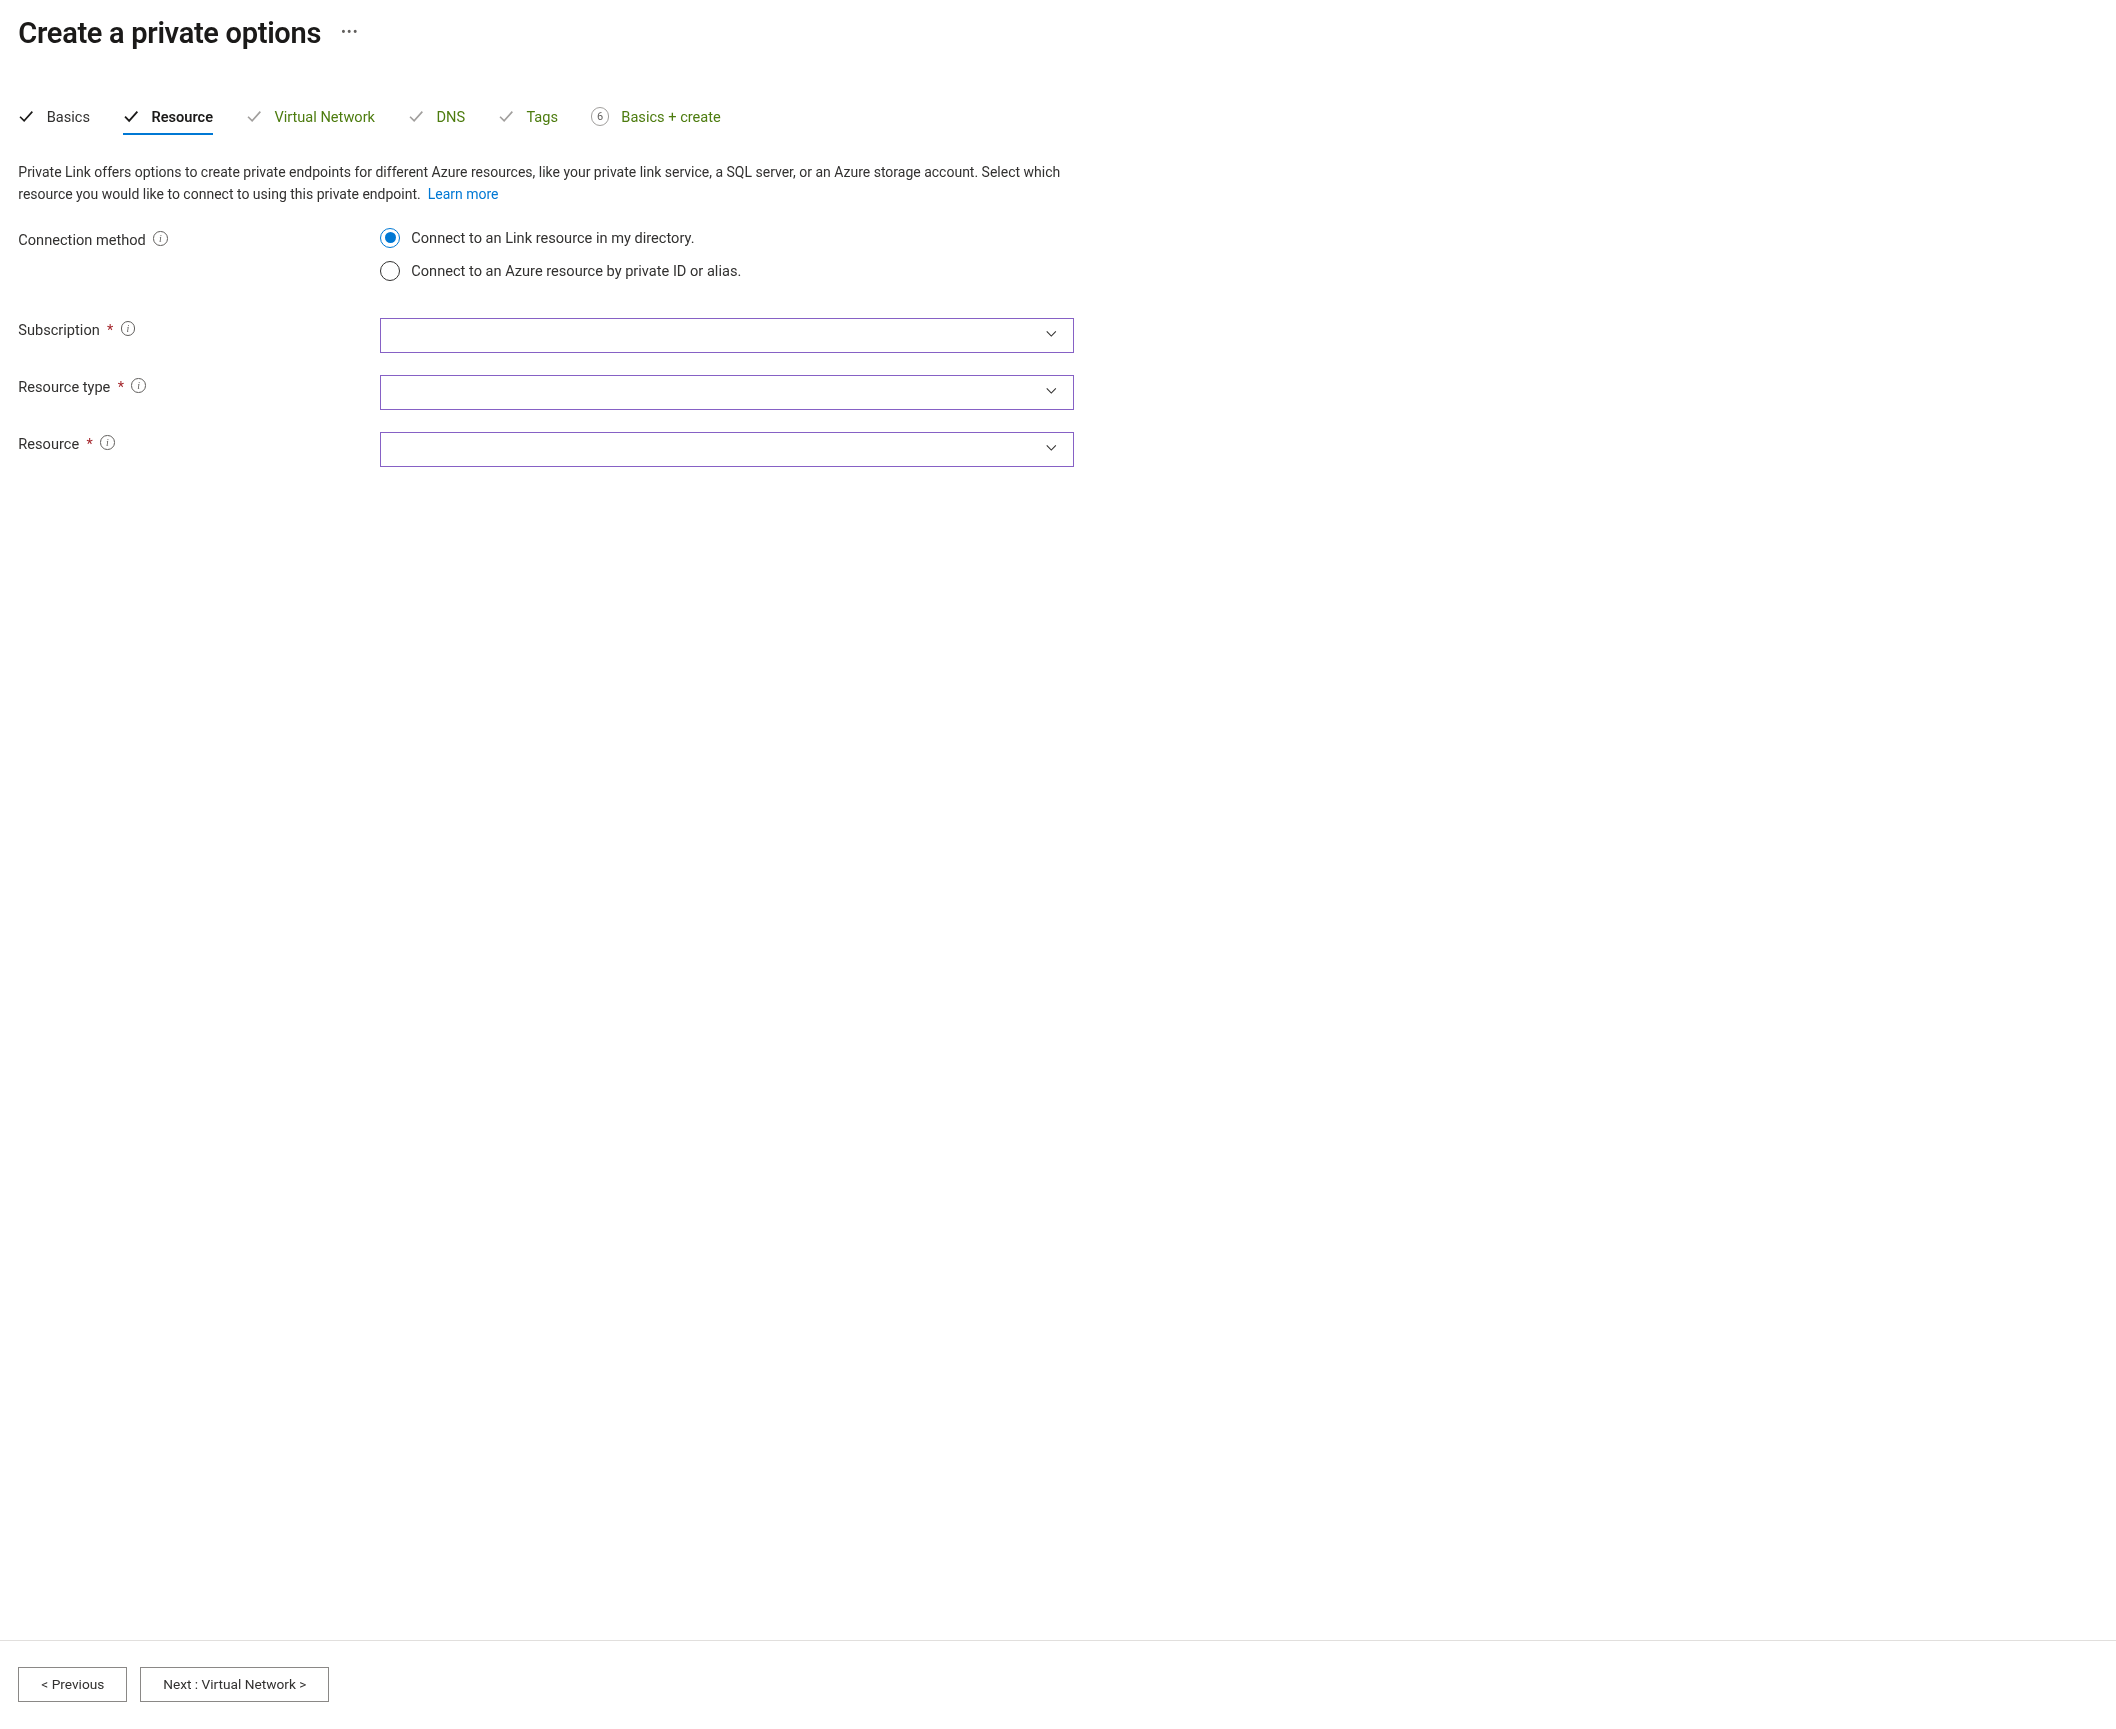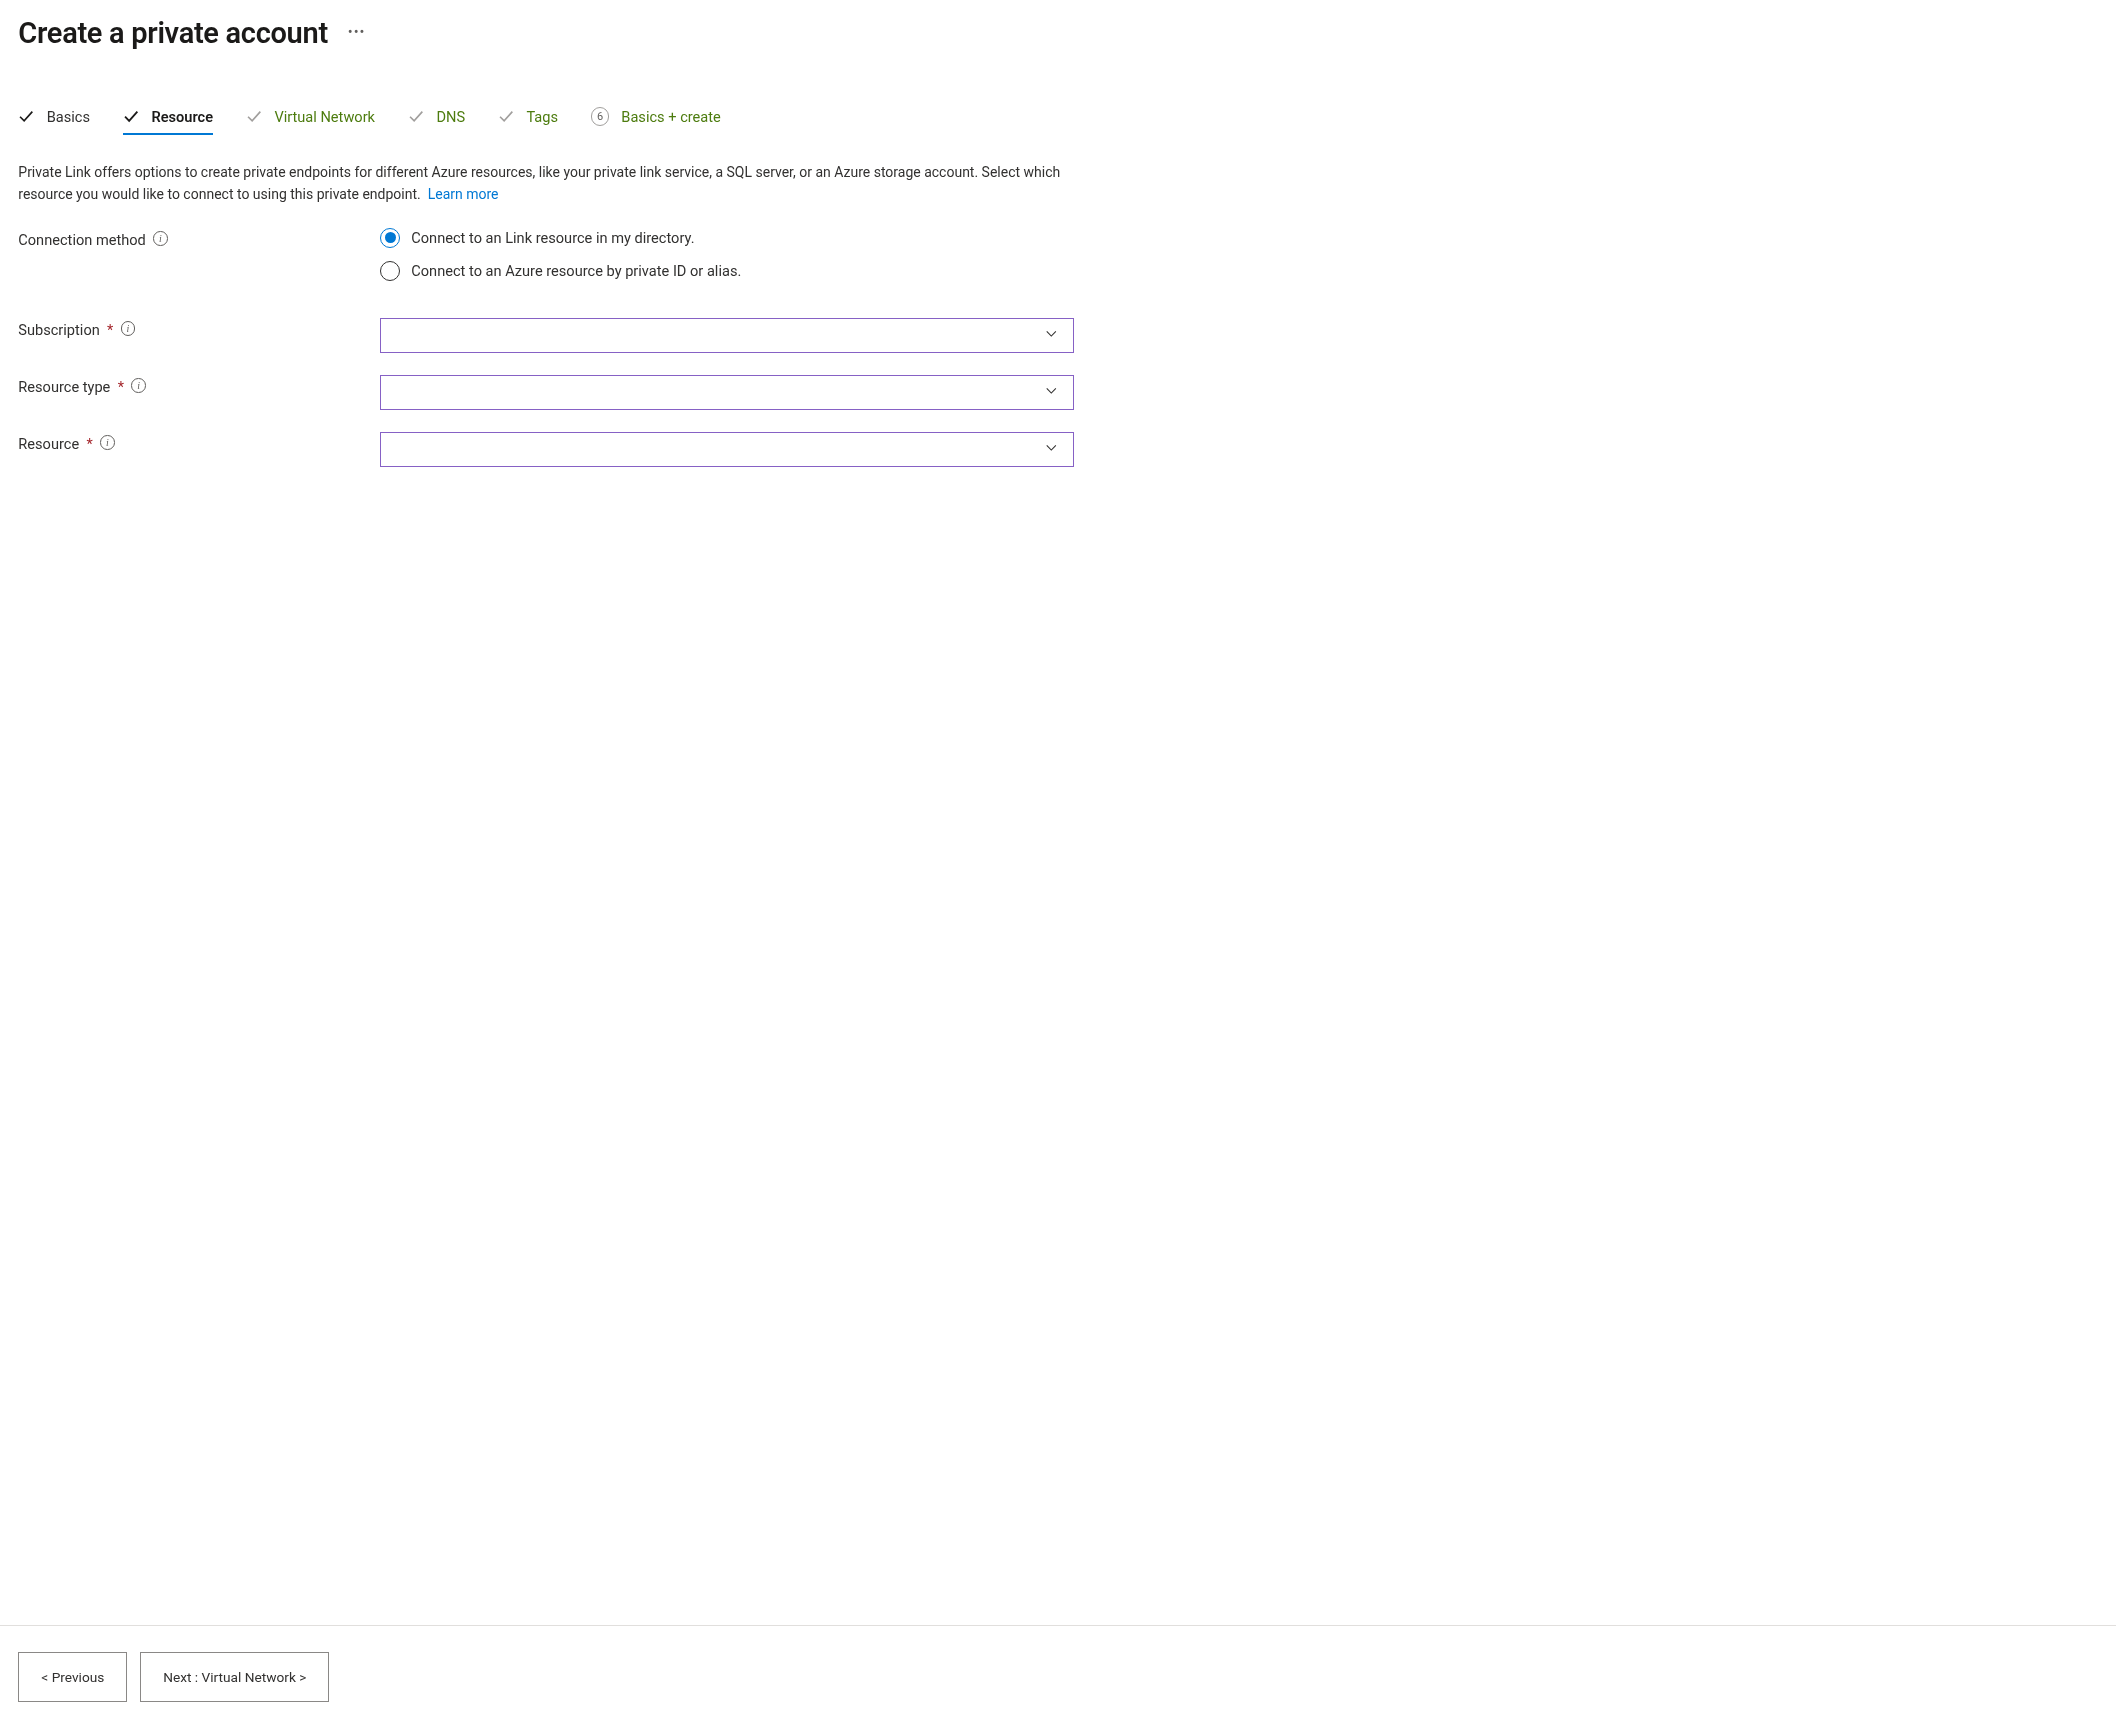--- a/index.html
+++ b/index.html
@@ -180,35 +180,35 @@
       bottom: 0;
       left: 0;
       right: 0;
       border-top: 0.9px solid #e1dfdd;
       padding: 25.6px 18.3px 27.4px 18.3px;
       background: #ffffff;
       display: flex;
       gap: 12.8px;
     }
     .footer-btn {
-      height: 50px;
+      height: 35px;
       padding: 0 22px;
       border: 0.9px solid #8a8886;
       background: #ffffff;
       font-size: 13.7px;
       color: #323130;
       cursor: pointer;
       font-family: inherit;
     }
   </style>
 </head>
 <body>
 
 <div class="page-title-row">
-  <h1 class="page-title">Create a private account</h1>
+  <h1 class="page-title">Create a private options</h1>
   <span class="ellipsis-icon">•••</span>
 </div>
 
 <div class="tabs">
   <div class="tab completed">
     <span class="tab-check">
       <svg viewBox="0 0 16 16" fill="none" stroke="#1b1a19" stroke-width="1.6">
           <path d="M2 8.5 L6 12.5 L14 3.5"></path>
         </svg>
     </span>

